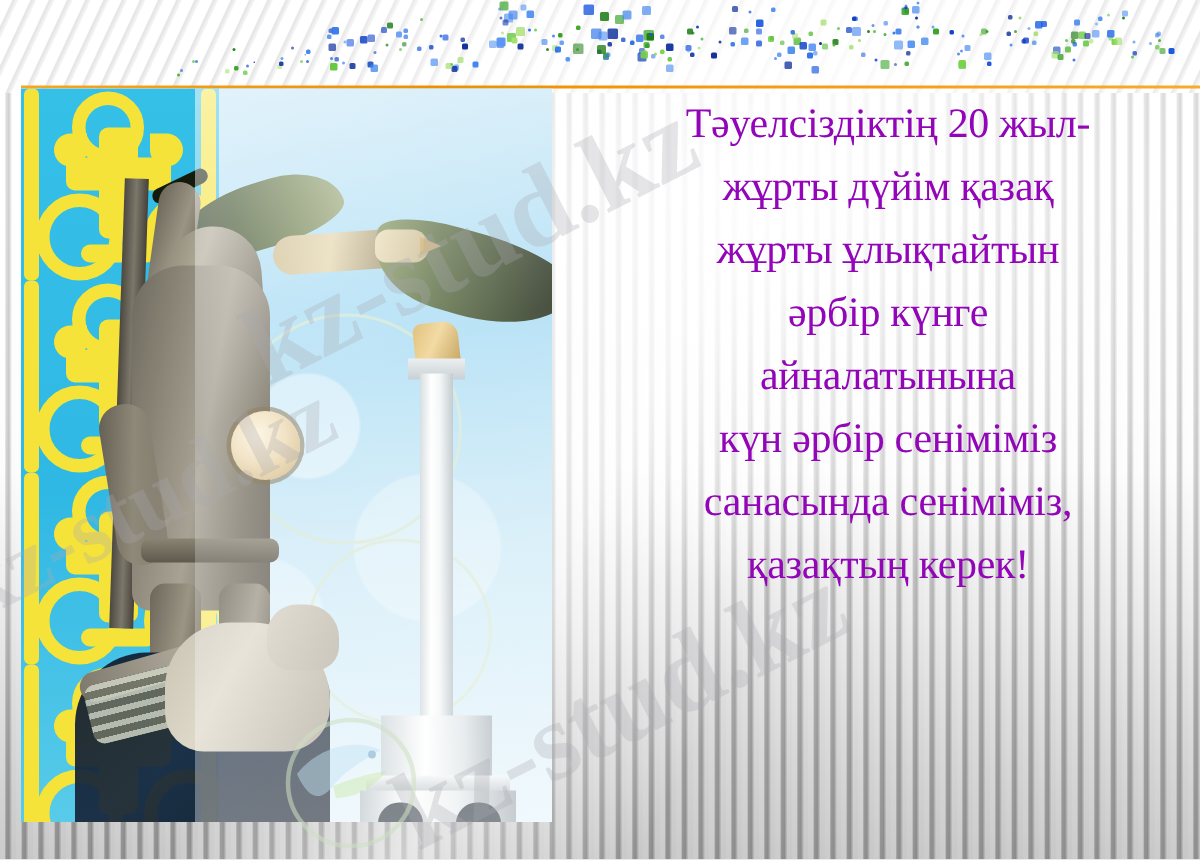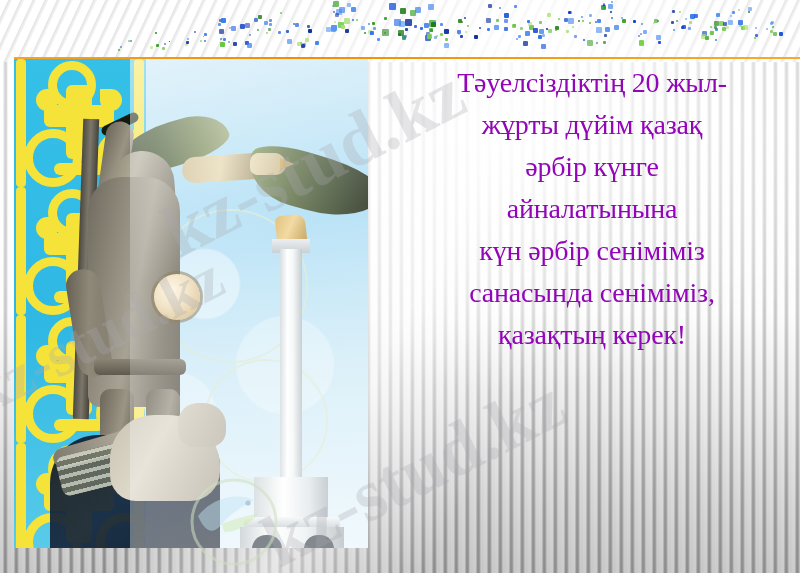--- a/index.html
+++ b/index.html
@@ -627,20 +627,21 @@
       <circle cx="56" cy="52" r="42" fill="none" stroke="#cfe0c2" stroke-width="3"></circle>
       <path d="M20 46 C34 28 58 22 76 30 C62 38 52 44 44 54 C36 64 28 64 20 46 Z" fill="#bfe2f2" opacity="0.85"></path>
       <path d="M44 54 C54 50 66 46 80 44 C70 56 58 62 46 62 Z" fill="#c9e8a8" opacity="0.8"></path>
       <circle cx="70" cy="33" r="2.6" fill="#7fa8c8"></circle>
     </svg>
   </div>
 
   <div class="textblock" id="textblock">
       <div class="tline">Тәуелсіздіктің 20 жыл-</div>
       <div class="tline">жұрты дүйім қазақ</div>
+      <div class="tline">жұрты ұлықтайтын</div>
       <div class="tline">әрбір күнге</div>
       <div class="tline">айналатынына</div>
       <div class="tline">күн әрбір сеніміміз</div>
       <div class="tline">санасында сеніміміз,</div>
       <div class="tline">қазақтың керек!</div>
     </div>
 
 </div>
 
 </body></html>

